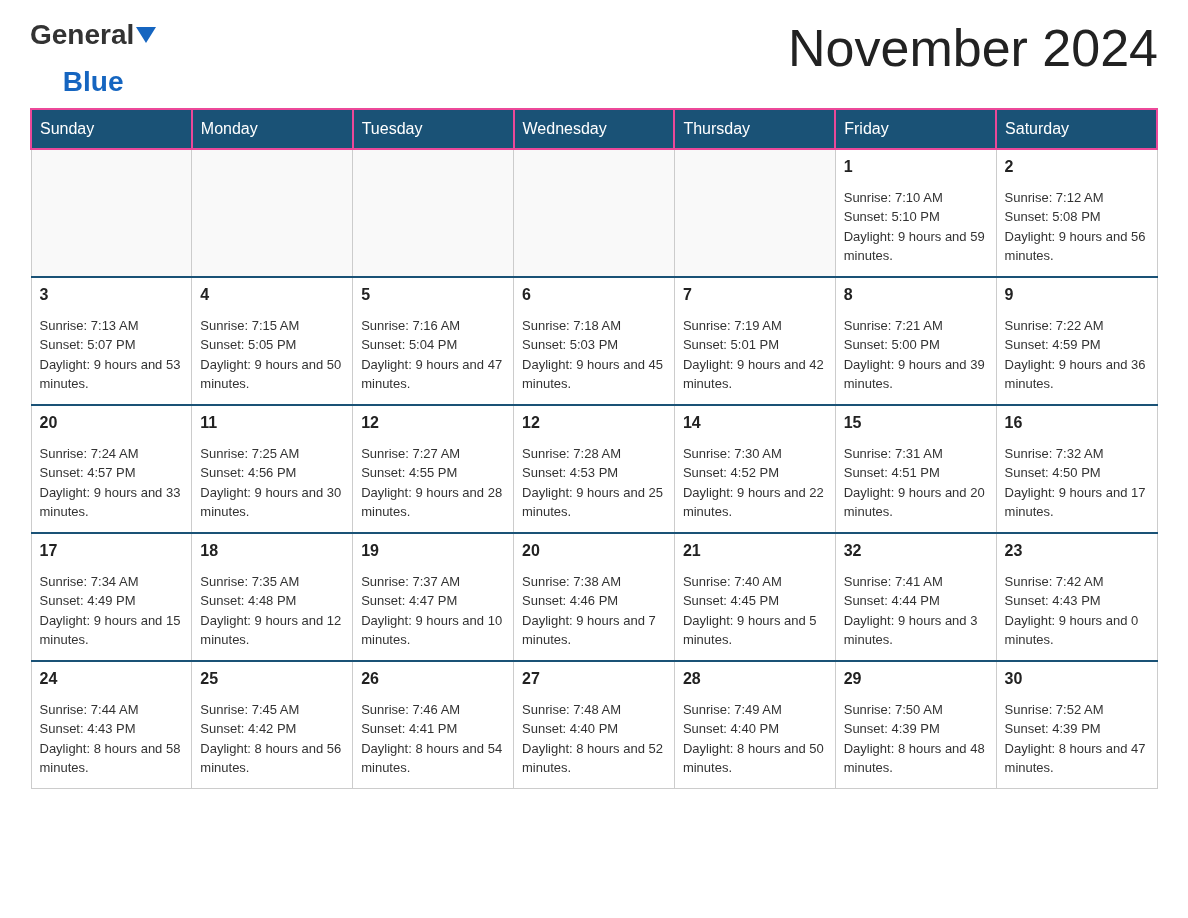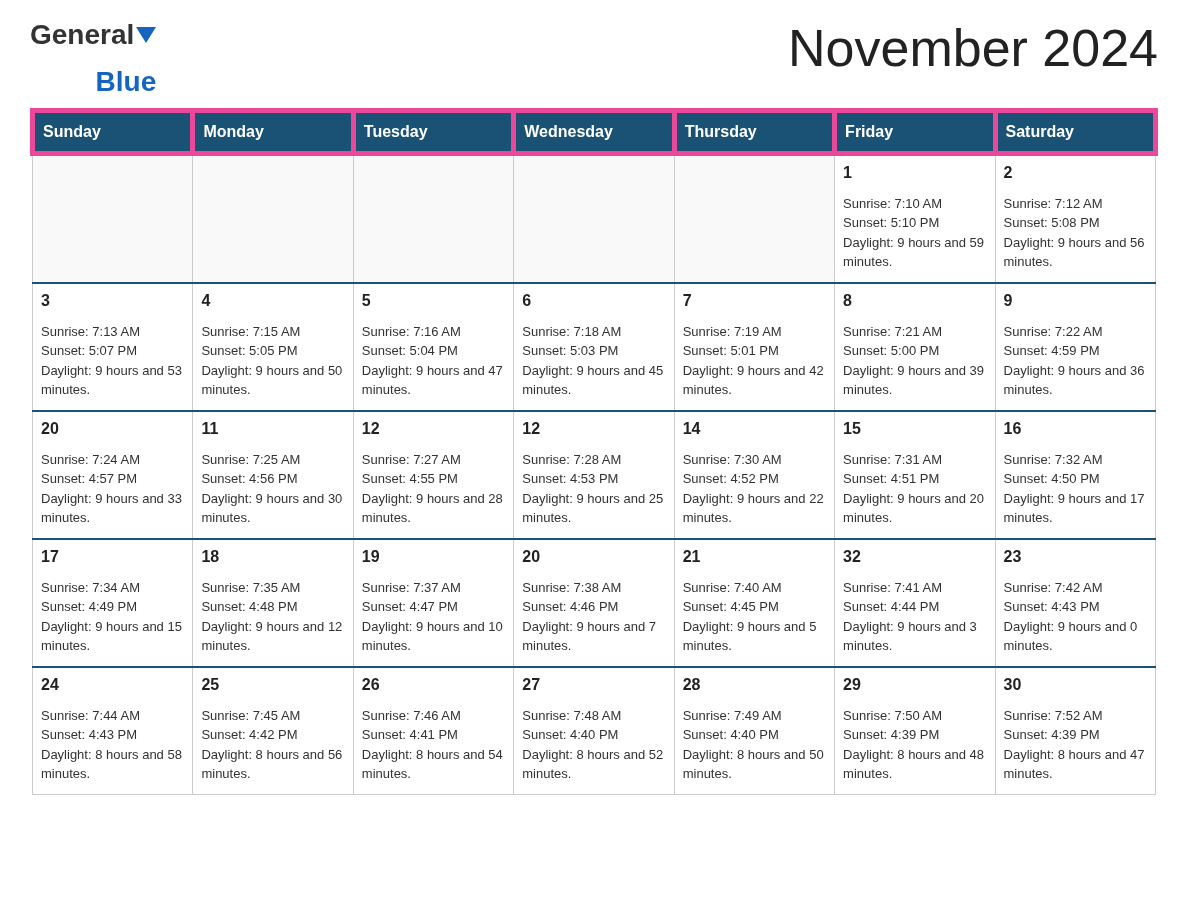--- a/index.html
+++ b/index.html
@@ -11,21 +11,21 @@
     }
     .header-section {
       display: flex;
       justify-content: space-between;
       align-items: flex-start;
       margin-bottom: 10px;
     }
     .logo {
       display: flex;
       flex-direction: column;
-      align-items: flex-end;
+      align-items: center;
     }
     .logo-text-general {
       font-size: 28px;
       font-weight: bold;
       color: #333;
       line-height: 1.1;
     }
     .logo-text-blue {
       font-size: 28px;
       font-weight: bold;
@@ -63,24 +63,24 @@
     }
     .calendar-table {
       width: 100%;
       border-collapse: collapse;
       margin-top: 10px;
     }
     .calendar-table thead tr th {
       background-color: #1a5276;
       color: #fff;
       font-size: 16px;
-      font-weight: bold;
+      font-weight: normal;
       padding: 10px 8px;
       text-align: left;
-      border: 5px solid #ec4899;
+      border: 2px solid #ec4899;
     }
     .calendar-table tbody tr td {
       vertical-align: top;
       padding: 8px 8px 10px 8px;
       border: 1px solid #ccc;
       font-size: 13px;
       color: #333;
       width: 14.28%;
       min-height: 90px;
     }

